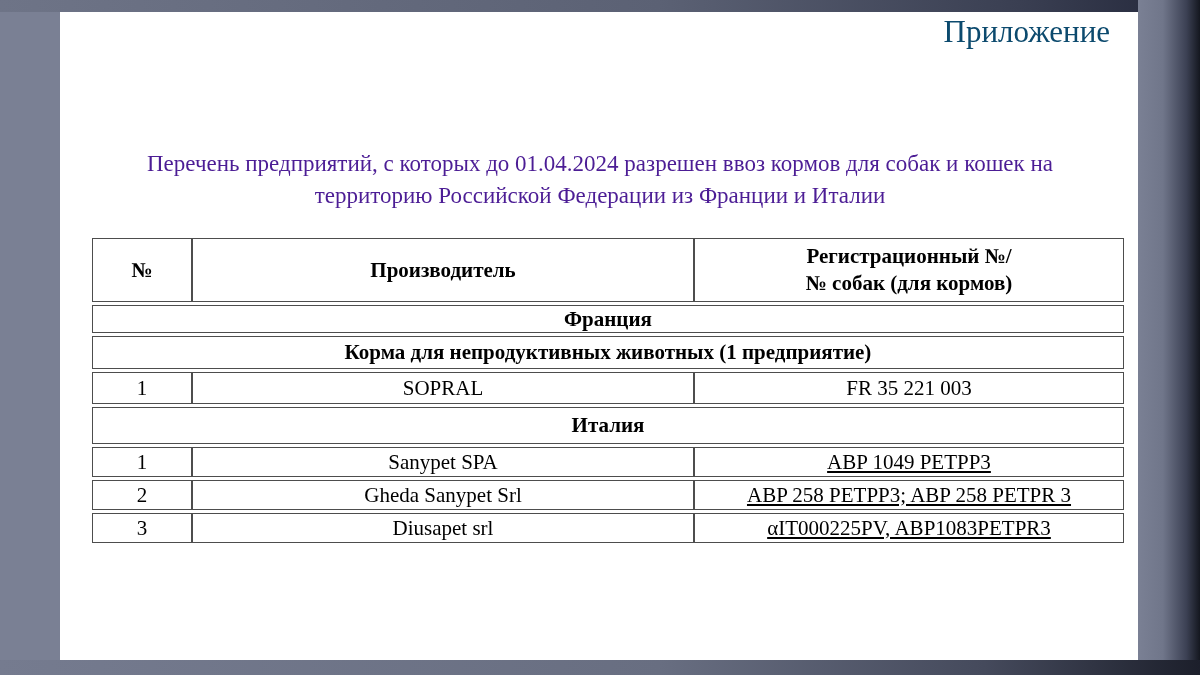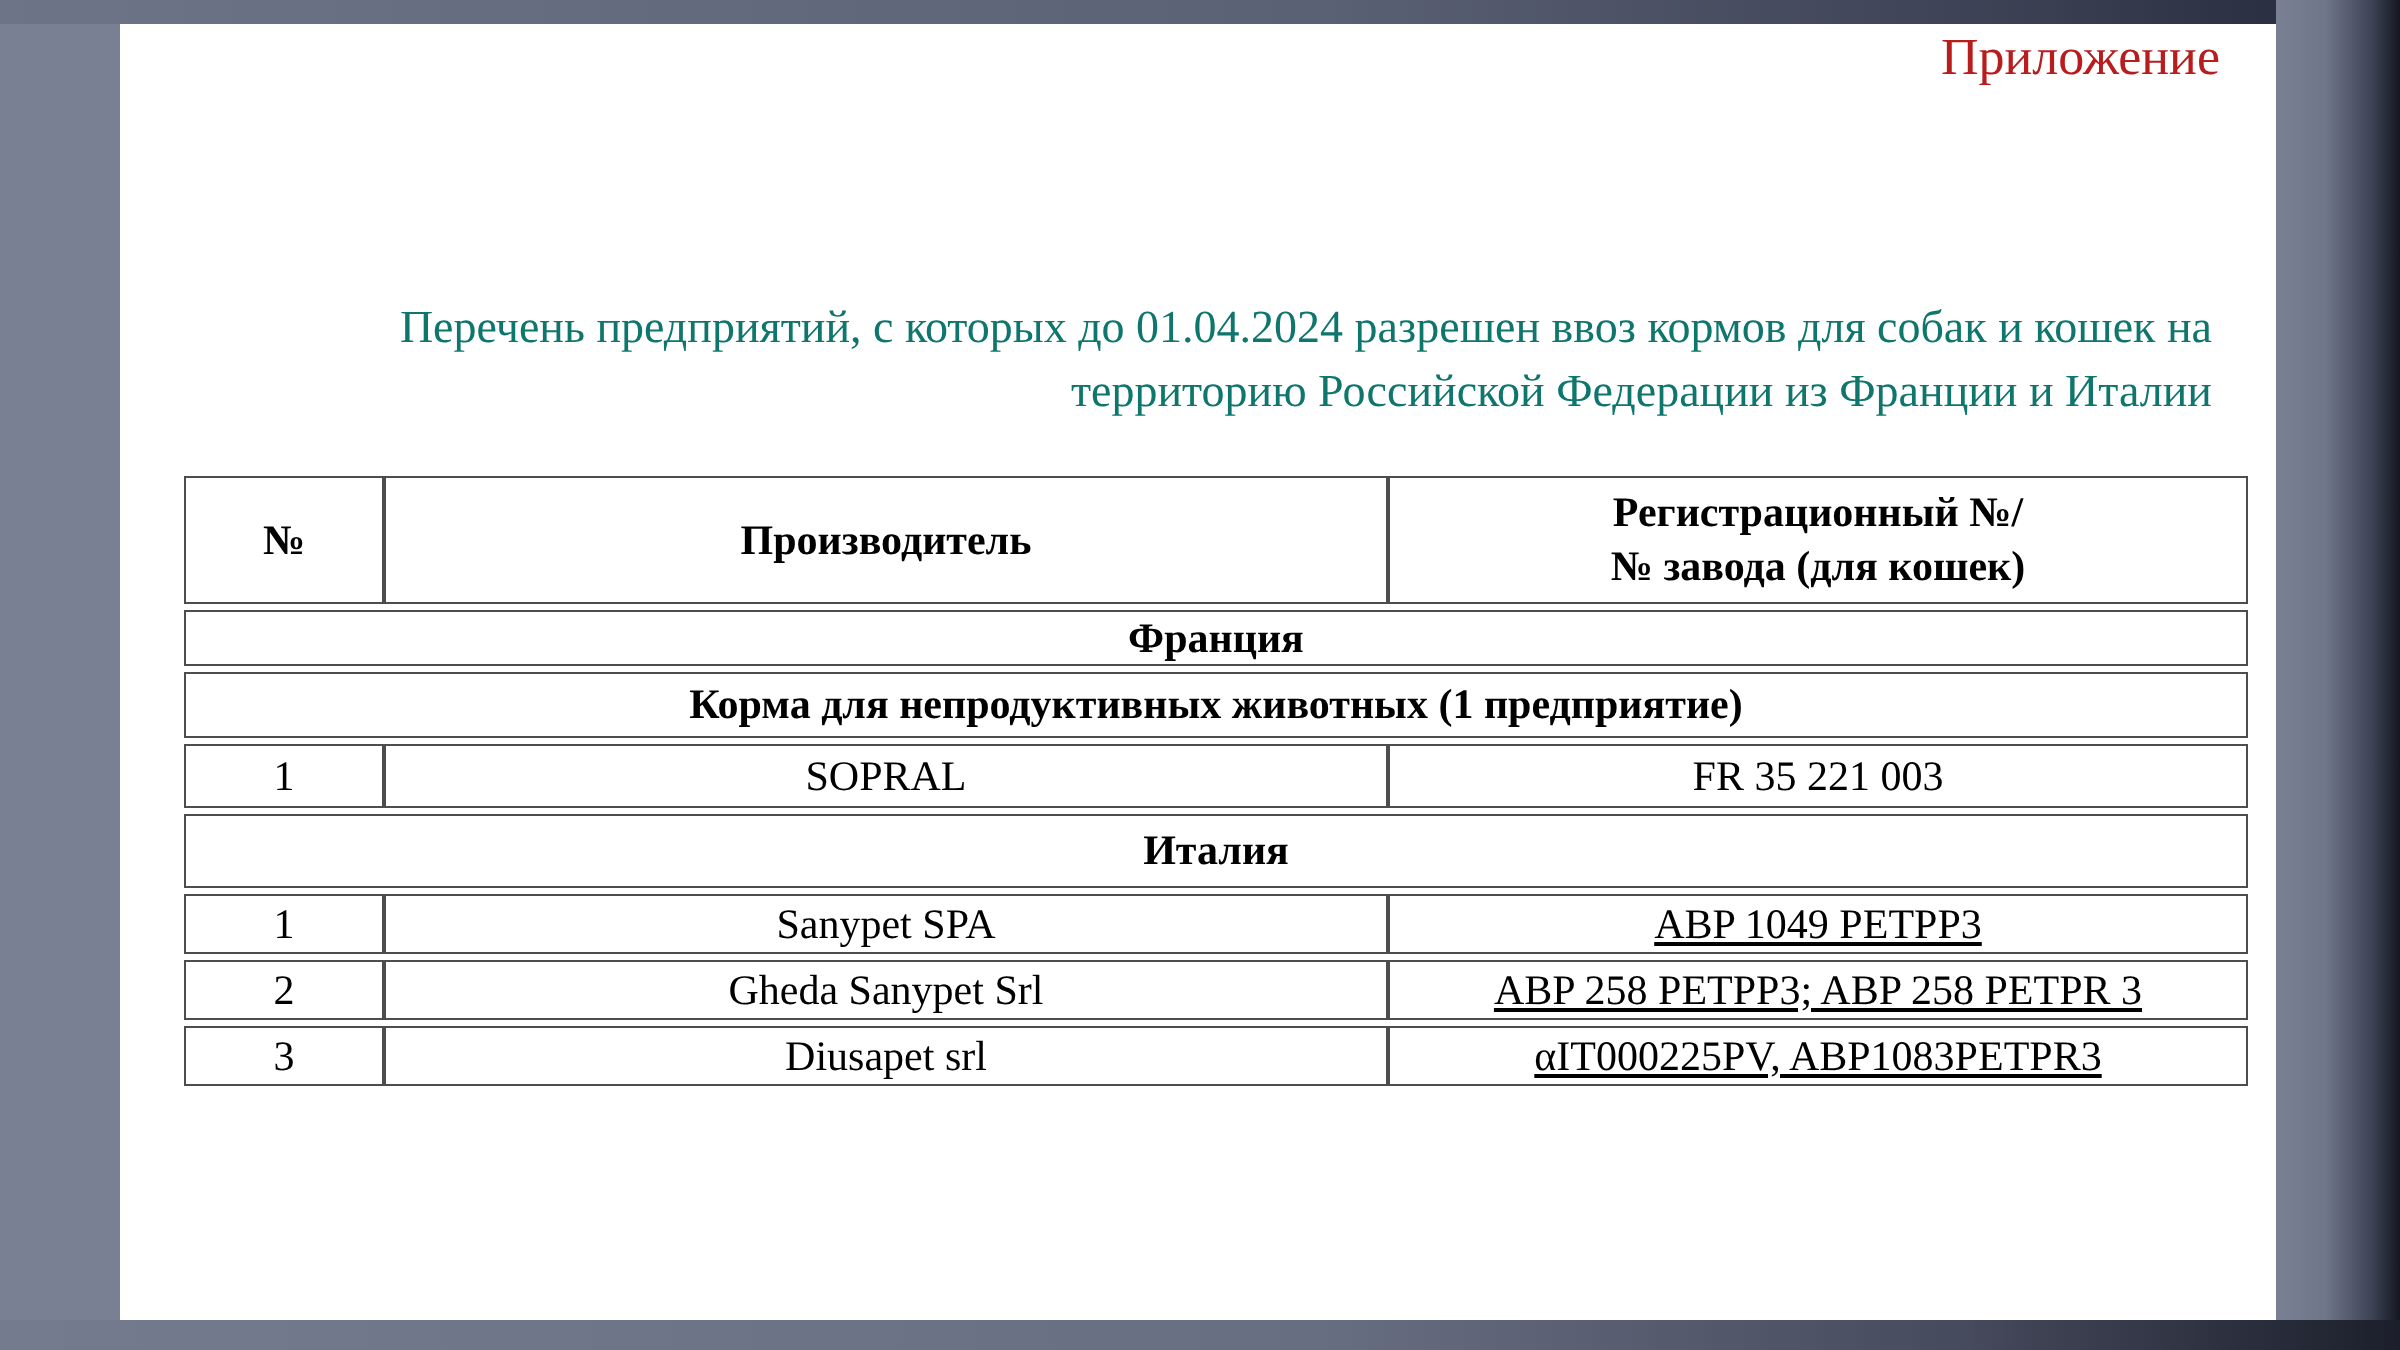--- a/index.html
+++ b/index.html
@@ -19,25 +19,25 @@
   .bottom-strip {
     position:absolute; left:0; bottom:0; width:100%; height:15px;
     background:linear-gradient(90deg,#757b8f 0%,#686e81 55%,#454a5c 82%,#1c1f2b 100%);
   }
   .page {
     position:absolute; left:60px; top:12px; width:1078px; height:648px;
     background:#ffffff;
   }
   .corner {
     position:absolute; top:2px; right:28px;
-    font-size:26px; color:#b91c1c; white-space:nowrap;
+    font-size:31px; color:#0c4a6e; white-space:nowrap;
   }
   .doc-title {
     position:absolute; top:136px; left:34px; width:1012px;
-    text-align:right; font-size:23px; line-height:32px; color:#0f766e;
+    text-align:center; font-size:23px; line-height:32px; color:#4c1d95;
   }
   .tblwrap { position:absolute; left:32px; top:223px; }
   table.doc {
     border-collapse:separate; border-spacing:0 3px;
     table-layout:fixed; width:1032px;
   }
   table.doc th, table.doc td {
     border:1px solid #4d4d4d; padding:0 4px;
     font-size:21px; color:#000; vertical-align:middle;
     text-align:center; overflow:hidden;
@@ -76,21 +76,21 @@
           <col class="c-man">
           <col class="c-reg">
       </colgroup>
 
       <tbody>
           <tr class="h-header">
         <th>№</th>
         <th>Производитель</th>
         <th>
           <div class="hdr-line">Регистрационный №/</div>
-          <div class="hdr-line">№ завода (для кошек)</div>
+          <div class="hdr-line">№ собак (для кормов)</div>
         </th>
       </tr>
 
       <tr class="r-country-fr">
         <th colspan="3">Франция</th>
       </tr>
 
       <tr class="r-category-fr">
         <th colspan="3">Корма для непродуктивных животных (1 предприятие)</th>
       </tr>

